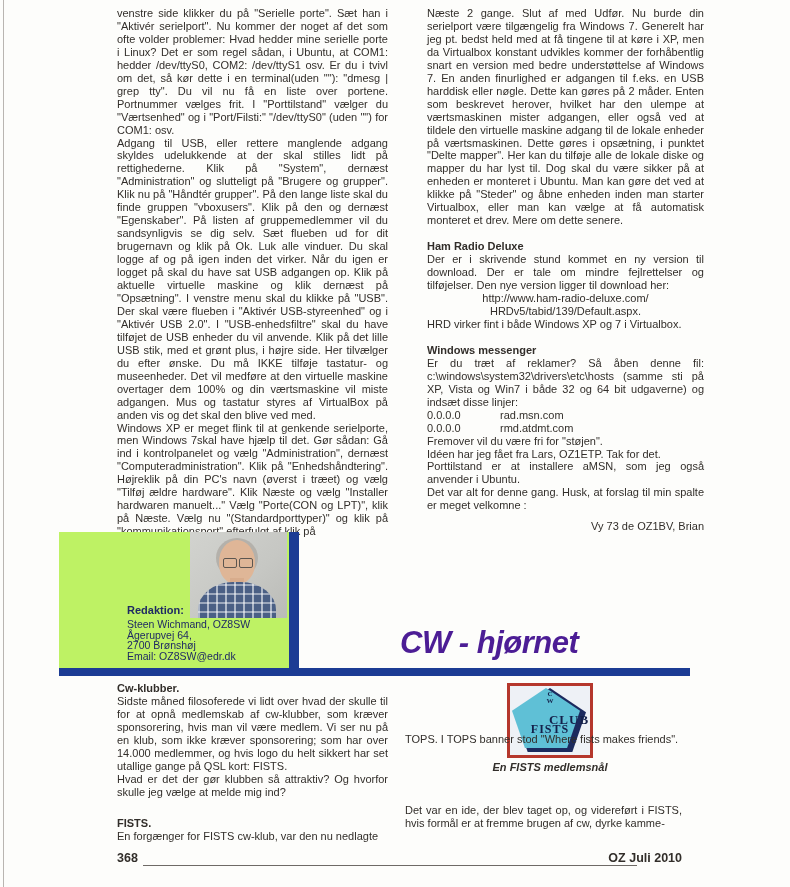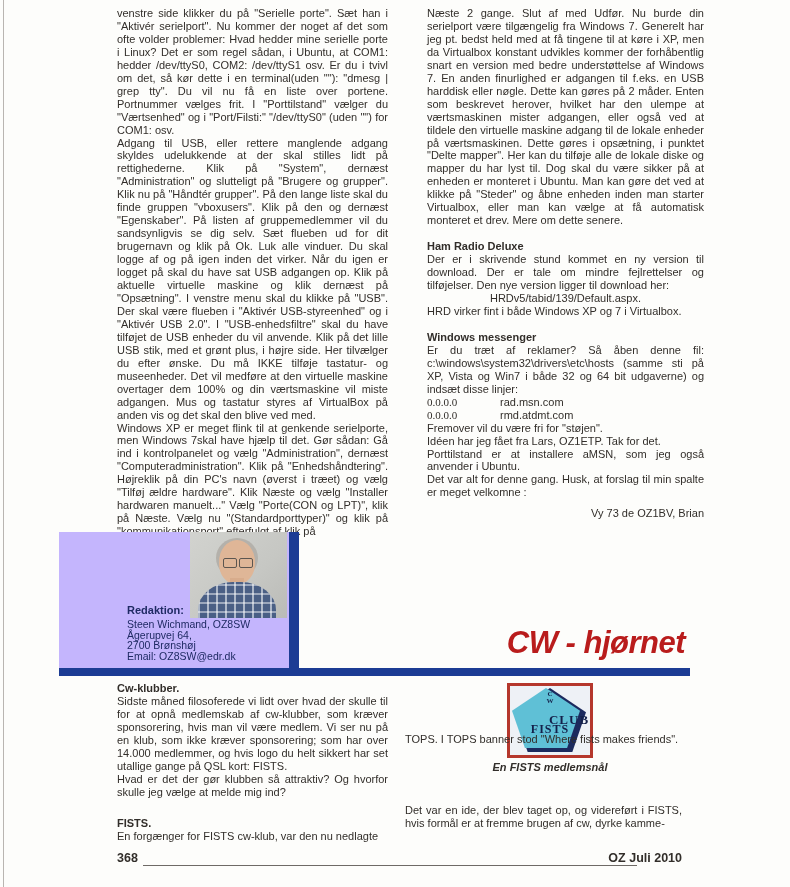--- a/index.html
+++ b/index.html
@@ -13,48 +13,48 @@
   .edge-line{position:absolute;left:3px;top:0;width:1px;height:887px;background:#b9b5b1;}
 
   
   .col{position:absolute;font-size:11px;line-height:12.95px;text-align:justify;}
   .col p{margin:0;}
   #col-left-top{left:117px;top:7px;width:271px;}
   #col-right-top{left:427px;top:7px;width:277px;}
   .sec-heading{font-weight:bold;margin-top:13px !important;}
   .center-line{text-align:center;}
   .hosts-row{display:flex;text-align:left;}
-  .hosts-row .ip{width:73px;flex:none;font-family:Liberation Serif, serif;}
+  .hosts-row .ip{width:73px;flex:none;}
   .signoff{text-align:right;margin-top:8px !important;}
 
   
   #editor-box{position:absolute;left:59px;top:532px;width:230px;height:136px;
-    background:#c4b5fd;border-right:10px solid #1c3c94;}
+    background:#bef264;border-right:10px solid #1c3c94;}
   #editor-photo{position:absolute;left:131px;top:0;width:97px;height:86px;
     background:linear-gradient(135deg,#d2d3cf 0%,#c6c7c3 60%,#babbb7 100%);overflow:hidden;}
   .ph-hair{position:absolute;left:26px;top:6px;width:42px;height:40px;border-radius:50%;
     background:#b4b1ab;}
   .ph-head{position:absolute;left:29px;top:8px;width:36px;height:44px;border-radius:50% 50% 46% 46%;
     background:#dfb697;}
   .ph-glass-l{position:absolute;left:33px;top:26px;width:12px;height:8px;border:1px solid #5c5650;border-radius:2px;}
   .ph-glass-r{position:absolute;left:49px;top:26px;width:12px;height:8px;border:1px solid #5c5650;border-radius:2px;}
   .ph-shirt{position:absolute;left:8px;top:50px;width:78px;height:40px;
     border-radius:45% 45% 0 0/70% 70% 0 0;
     background:
       repeating-linear-gradient(90deg,rgba(255,255,255,.55) 0 2px,transparent 2px 9px),
       repeating-linear-gradient(0deg,rgba(255,255,255,.45) 0 2px,transparent 2px 9px),
       #4a5f85;}
   .ph-neck{position:absolute;left:40px;top:46px;width:14px;height:10px;background:#d8ac8c;}
   #editor-text{position:absolute;left:68px;top:72px;color:#1f2a63;}
   #editor-label{font-weight:bold;font-size:11px;margin:0 0 3px 0;}
   .editor-line{font-size:10.5px;line-height:10.6px;margin:0;}
 
   
-  #cw-title{position:absolute;left:400px;top:625px;width:285px;text-align:right;
-    font-size:31px;font-weight:bold;font-style:italic;color:#b91c1c;letter-spacing:-0.5px;}
+  #cw-title{position:absolute;left:400px;top:625px;width:285px;text-align:left;
+    font-size:31px;font-weight:bold;font-style:italic;color:#4c1d95;letter-spacing:-0.5px;}
   #blue-bar{position:absolute;left:59px;top:668px;width:631px;height:8px;background:#1c3c94;}
 
   
   #fists-logo{position:absolute;left:507px;top:683px;width:80px;height:69px;
     background:#eef1f6;border:3px solid #b5372c;}
   .pent-outer{position:absolute;left:4px;top:2px;width:72px;height:64px;background:#1c2a5e;
     clip-path:polygon(50% 0%,100% 38%,81% 100%,19% 100%,0% 38%);}
   .pent-inner{position:absolute;left:2px;top:2px;width:68px;height:60px;background:#5fc0d6;
     clip-path:polygon(50% 0%,100% 38%,81% 100%,19% 100%,0% 38%);}
   .pent-txt{position:absolute;width:100%;text-align:center;color:#14204a;
@@ -86,20 +86,21 @@
 <div class="col" id="col-left-top">
   <p>venstre side klikker du på "Serielle porte".  Sæt han i "Aktivér serielport". Nu kommer der noget af det som ofte volder problemer: Hvad hedder mine serielle porte i Linux? Det er som regel sådan, i Ubuntu, at COM1: hedder /dev/ttyS0, COM2: /dev/ttyS1 osv. Er du i tvivl om det, så kør dette i en terminal(uden ""): "dmesg | grep tty". Du vil nu få en liste over portene. Portnummer vælges frit. I "Porttilstand" vælger du "Værtsenhed" og i "Port/Filsti:" "/dev/ttyS0" (uden "") for COM1: osv.</p>
   <p>Adgang til USB, eller rettere manglende adgang skyldes udelukkende at der skal stilles lidt på rettighederne. Klik på "System", dernæst "Administration" og slutteligt på "Brugere og grupper". Klik nu på "Håndtér grupper". På den lange liste skal du finde gruppen "vboxusers". Klik på den og dernæst "Egenskaber". På listen af gruppemedlemmer vil du sandsynligvis se dig selv. Sæt flueben ud for dit brugernavn og klik på Ok. Luk alle vinduer. Du skal logge af og på igen inden det virker. Når du igen er logget på skal du have sat USB adgangen op. Klik på aktuelle virtuelle maskine og klik dernæst på "Opsætning". I venstre menu skal du klikke på "USB". Der skal være flueben i "Aktivér USB-styreenhed" og i "Aktivér USB 2.0". I "USB-enhedsfiltre" skal du have tilføjet de USB enheder du vil anvende. Klik på det lille USB stik, med et grønt plus, i højre side. Her tilvælger du efter ønske. Du må IKKE tilføje tastatur- og museenheder. Det vil medføre at den virtuelle maskine overtager dem 100% og din værtsmaskine vil miste adgangen. Mus og tastatur styres af VirtualBox på anden vis og det skal den blive ved med.</p>
   <p>Windows XP er meget flink til at genkende serielporte, men Windows 7skal have hjælp til det. Gør sådan: Gå ind i kontrolpanelet og vælg "Administration", dernæst "Computeradministration". Klik på "Enhedshåndtering". Højreklik på din PC's navn (øverst i træet) og vælg "Tilføj ældre hardware". Klik Næste og vælg "Installer hardwaren manuelt..." Vælg "Porte(CON og LPT)", klik på Næste. Vælg nu "(Standardporttyper)" og klik på "kommunikationsport" efterfulgt af klik på</p>
 </div>
 
 <div class="col" id="col-right-top">
   <p>Næste 2 gange. Slut af med Udfør. Nu burde din serielport være tilgængelig fra Windows 7. Generelt har jeg pt. bedst held med at få tingene til at køre i XP, men da Virtualbox konstant udvikles kommer der forhåbentlig snart en version med bedre understøttelse af Windows 7. En anden finurlighed er adgangen til f.eks. en USB harddisk eller nøgle. Dette kan gøres på 2 måder. Enten som beskrevet herover, hvilket har den ulempe at værtsmaskinen mister adgangen, eller også ved at tildele den virtuelle maskine adgang til de lokale enheder på værtsmaskinen. Dette gøres i opsætning, i punktet "Delte mapper". Her kan du tilføje alle de lokale diske og mapper du har lyst til. Dog skal du være sikker på at enheden er monteret i Ubuntu. Man kan gøre det ved at klikke på "Steder" og åbne enheden inden man starter Virtualbox, eller man kan vælge at få automatisk monteret et drev. Mere om dette senere.</p>
   <p class="sec-heading">Ham Radio Deluxe</p>
   <p>Der er i skrivende stund kommet en ny version til download. Der er tale om mindre fejlrettelser og tilføjelser. Den nye version ligger til download her:</p>
+  <p class="center-line">http://www.ham-radio-deluxe.com/</p>
   <p class="center-line">HRDv5/tabid/139/Default.aspx.</p>
   <p>HRD virker fint i både Windows XP og 7 i Virtualbox.</p>
   <p class="sec-heading">Windows messenger</p>
   <p>Er du træt af reklamer? Så åben denne fil: c:\windows\system32\drivers\etc\hosts (samme sti på XP, Vista og Win7 i både 32 og 64 bit udgaverne) og indsæt disse linjer:</p>
   <div class="hosts-row">
     <span class="ip">0.0.0.0</span>
     <span>rad.msn.com</span>
   </div>
   <div class="hosts-row">
     <span class="ip">0.0.0.0</span>

